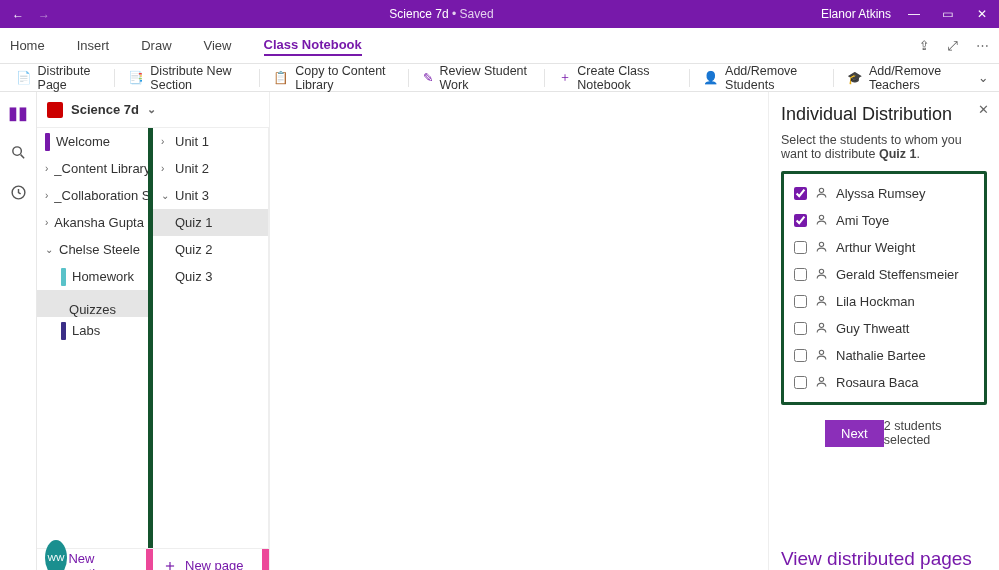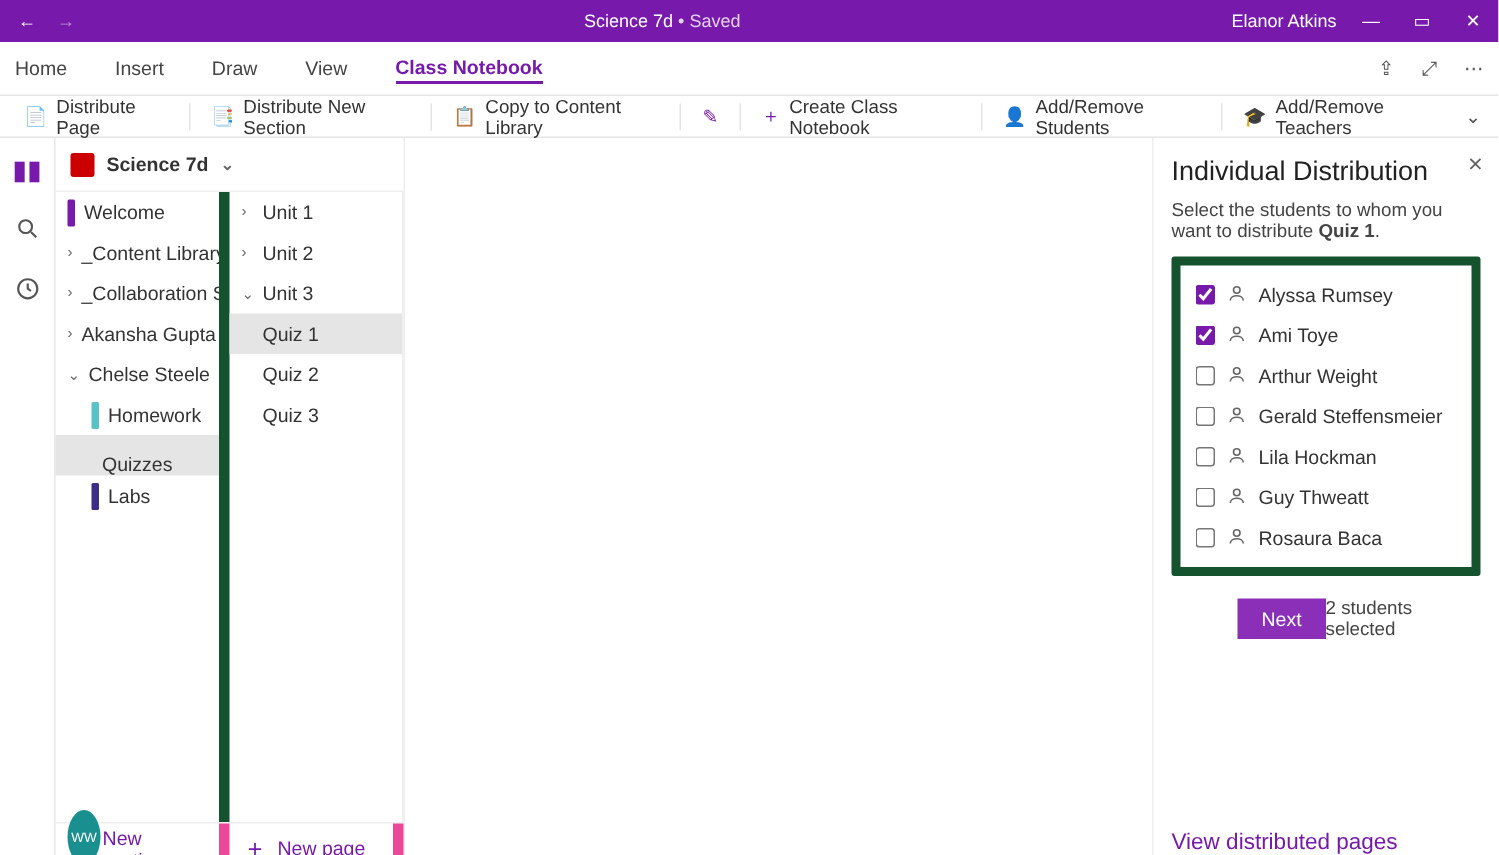--- a/index.html
+++ b/index.html
@@ -17,43 +17,43 @@
 .menubar .right { margin-left: auto; display:flex; gap:18px; color:#555;}
 .toolbar { height: 28px; border-bottom: 1px solid #e4e4e4; display: flex; align-items: center; padding: 0 8px; gap: 4px; font-size: 12.5px; }
 .toolbar .tbtn { display: flex; align-items: center; gap: 6px; padding: 3px 8px; color: #333; cursor: pointer; }
 .toolbar .sep { width:1px; height:18px; background:#e4e4e4; margin:0 2px;}
 .main { display: flex; height: calc(570px - 28px - 24px - 28px); }
 .rail { width: 37px; border-right: 1px solid #e8e8e8; display: flex; flex-direction: column; align-items: center; padding-top: 10px; gap: 20px; color:#555;}
 .rail svg{width:17px;height:17px;}
 .notebook-hdr{height:36px; display:flex; align-items:center; gap:8px; padding:0 10px; border-bottom:1px solid #eee; font-weight:600;}
 .notebook-hdr .nb-icon{width:16px;height:16px;background:#c00;border-radius:2px;}
 .cols{display:flex; height:calc(100% - 36px - 34px);}
-.col1{width:116px; border-right:7px solid #14532d; }
+.col1{width:116px; border-right:5px solid #14532d; }
 .col2{width:116px; border-right:1px solid #eee; }
 .secitem{display:flex;align-items:center;gap:6px;height:27px;padding:0 8px;font-size:13px;cursor:pointer;white-space:nowrap;overflow:hidden;}
 .secitem.sel{background:#e5e5e5;flex-direction:column;}
 .secitem .bar{width:5px;height:18px;border-radius:1px;}
 .secitem .chev{font-size:10px;color:#666;width:8px;}
 .pgitem{display:flex;align-items:center;height:27px;padding:0 8px 0 22px;font-size:13px;cursor:pointer;}
 .pgitem.sel{background:#e5e5e5;}
 .canvas{flex:1; border-right:1px solid #eee; position:relative;}
 .footer-new{height:34px; border-top:1px solid #eee; display:flex;}
 .footer-new .nbtn{flex:0 0 116px; border-right:7px solid #ec4899; display:flex;align-items:center;gap:8px;padding:0 10px;color:#7719aa;font-size:13px;cursor:pointer;}
 .footer-new .nbtn svg{width:14px;height:14px;}
 .panel{width:230px; padding:12px 12px; position:relative; display:flex; flex-direction:column;}
 .panel h2{font-size:18px; font-weight:400; color:#222; margin-bottom:8px;}
 .panel .close{position:absolute; top:10px; right:10px; color:#666; cursor:pointer;}
 .panel p{font-size:12.5px; color:#444; margin-bottom:10px;}
-.student-list{border:6px solid #14532d; border-radius:2px; padding:6px 0; flex:0 0 auto;}
+.student-list{border:3px solid #14532d; border-radius:2px; padding:6px 0; flex:0 0 auto;}
 .student{display:flex;align-items:center;gap:8px;height:27px;padding:0 10px;font-size:13px;cursor:pointer;}
 .student input{width:13px;height:13px;accent-color:#7719aa;}
 .panel .pf{display:flex;align-items:center;justify-content:flex-start;margin-top:14px;padding-left:44px;}
 .panel .next{background:#8b2fb9;color:#fff;border:none;padding:6px 16px;font-size:13px;cursor:pointer;}
 .panel .count{font-size:12.5px;color:#444;}
-.panel .link{color:#7719aa;font-size:15px;margin-top:auto;cursor:pointer;}
+.panel .link{color:#7719aa;font-size:19px;margin-top:auto;cursor:pointer;}
 .avatar{width:22px;height:36px;border-radius:50%;background:#1a8f8f;color:#fff;font-size:9px;display:flex;align-items:center;justify-content:center;position:absolute;left:8px;bottom:6px;}
 .navcol{flex:0 0 232px; border-right:1px solid #eee; display:flex; flex-direction:column; position:relative;}
 </style>
 </head>
 <body>
 
 <div class="titlebar">
   <div class="nav">
     <span>←</span>
     <span style="opacity:.5">→</span>
@@ -93,20 +93,21 @@
       <span>Distribute New Section</span>
     </span>
     <span class="sep"></span>
     <span class="tbtn">
       <span style="color:#7719aa">📋</span>
       <span>Copy to Content Library</span>
     </span>
     <span class="sep"></span>
     <span class="tbtn">
       <span style="color:#7719aa">✎</span>
+      <span>Review Student Work</span>
     </span>
     <span class="sep"></span>
     <span class="tbtn">
       <span style="color:#7719aa">＋</span>
       <span>Create Class Notebook</span>
     </span>
     <span class="sep"></span>
     <span class="tbtn">
       <span style="color:#7719aa">👤</span>
       <span>Add/Remove Students</span>
@@ -273,20 +274,28 @@
               <path d="M4 21c0-4 4-6 8-6s8 2 8 6"></path>
             </svg></span>
           <span>Guy Thweatt</span>
         </div>
         <div class="student">
           <input type="checkbox" style="">
           <span style="color:#666"><svg width="13" height="13" viewBox="0 0 24 24" fill="none" stroke="currentColor" stroke-width="2">
               <circle cx="12" cy="8" r="4"></circle>
               <path d="M4 21c0-4 4-6 8-6s8 2 8 6"></path>
             </svg></span>
+          <span>Nathalie Bartee</span>
+        </div>
+        <div class="student">
+          <input type="checkbox" style="">
+          <span style="color:#666"><svg width="13" height="13" viewBox="0 0 24 24" fill="none" stroke="currentColor" stroke-width="2">
+              <circle cx="12" cy="8" r="4"></circle>
+              <path d="M4 21c0-4 4-6 8-6s8 2 8 6"></path>
+            </svg></span>
           <span>Rosaura Baca</span>
         </div>
       </div>
     <div class="pf">
       <button class="next">Next</button>
       <span class="count">2 students selected</span>
     </div>
     <span class="link">View distributed pages</span>
   </div>
 </div>

